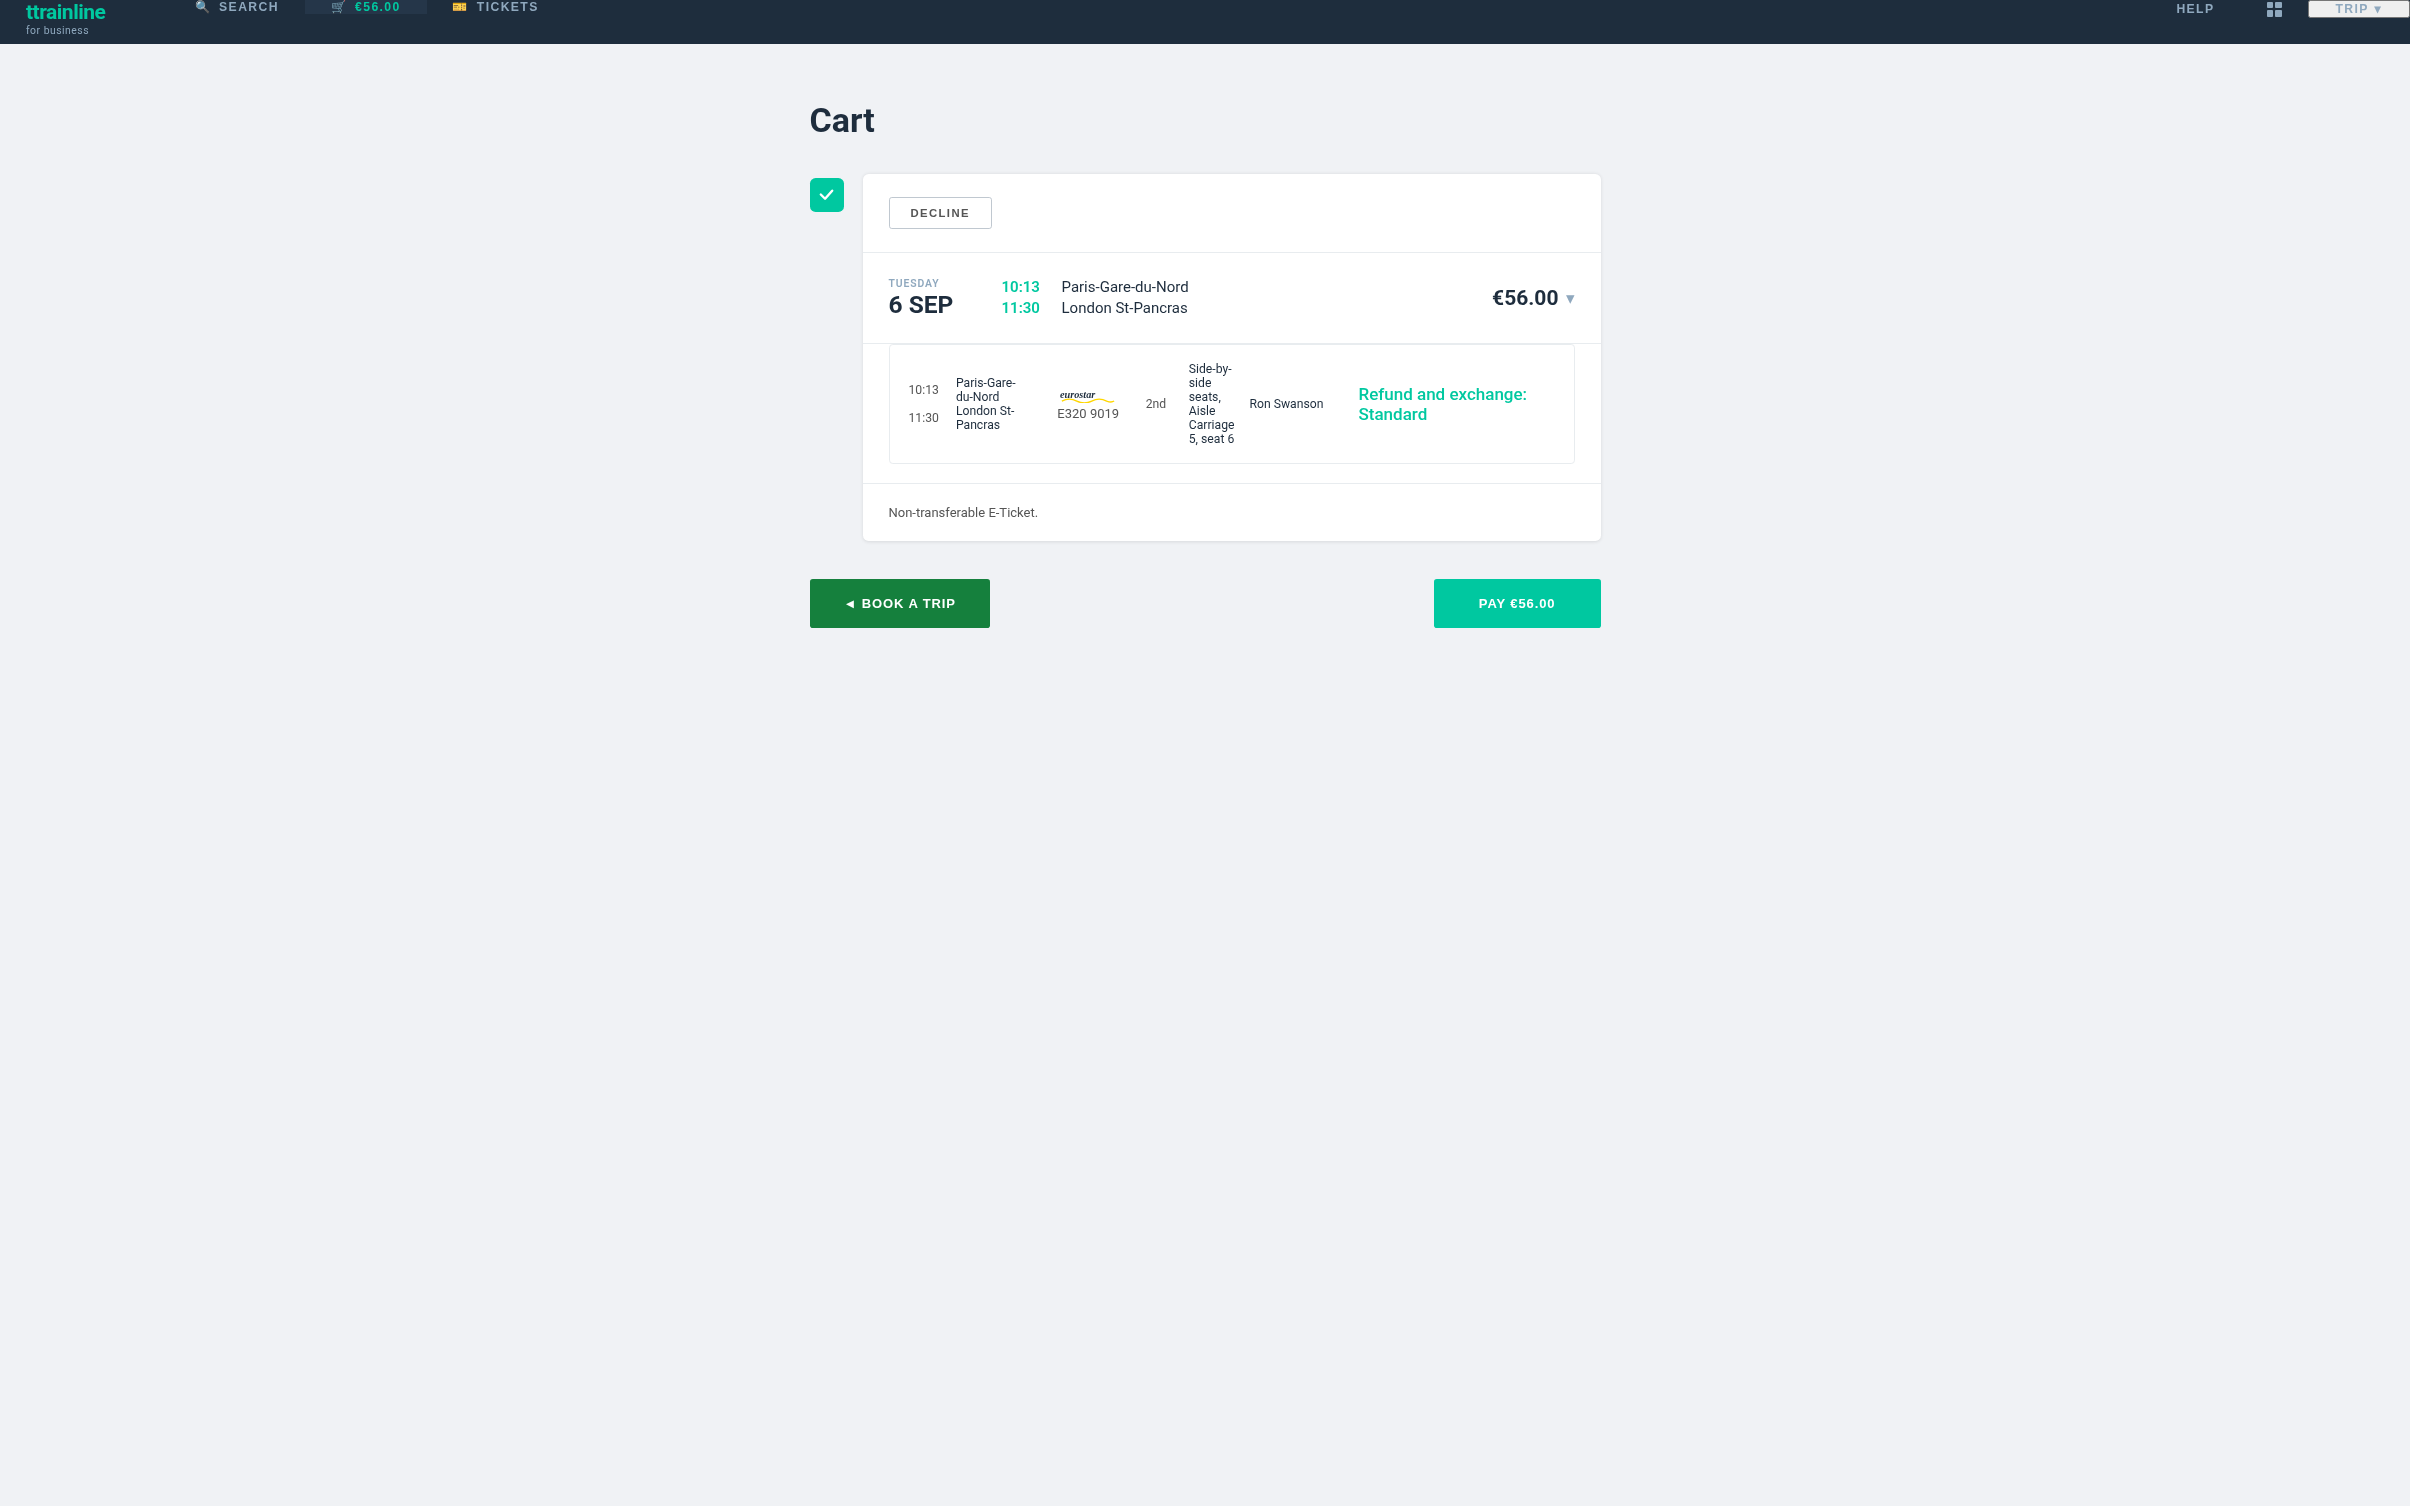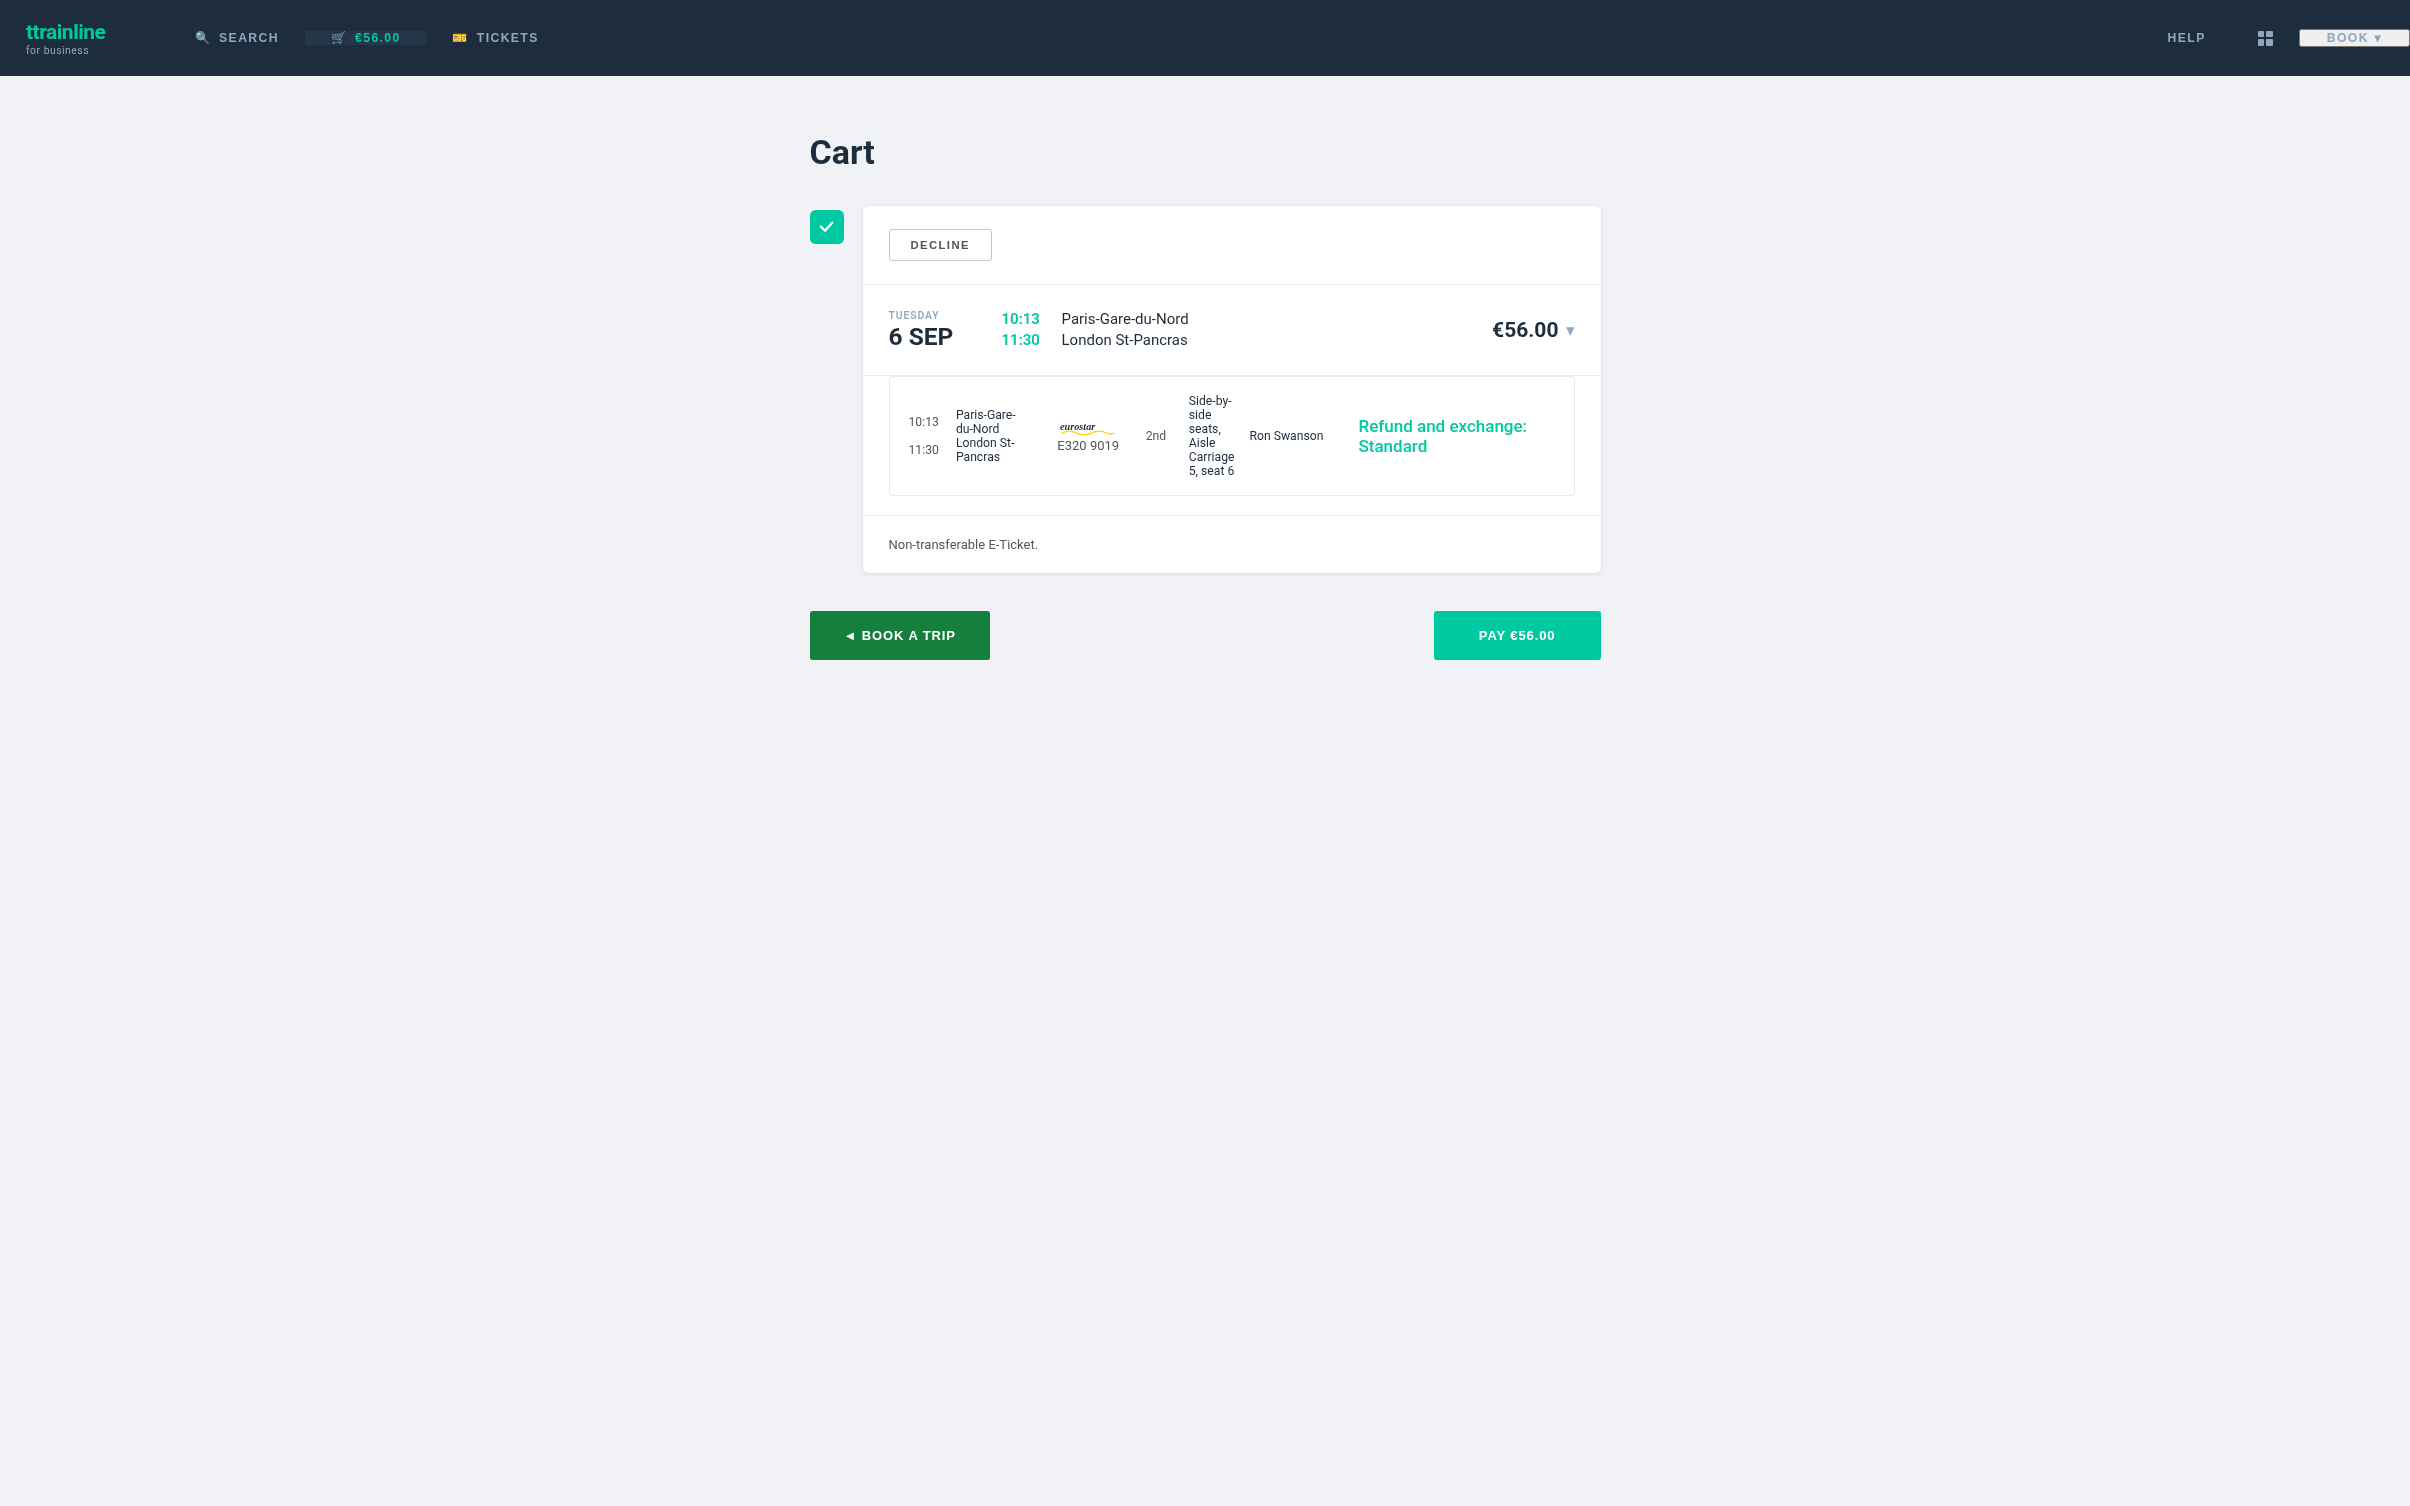--- a/index.html
+++ b/index.html
@@ -2,22 +2,22 @@
 <html style="font-size:15px"><head>
   <meta charset="utf-8">
   <style>
     * { box-sizing: border-box; margin: 0; padding: 0; }
     body { font-family: -apple-system, BlinkMacSystemFont, 'Segoe UI', Roboto, sans-serif; background: #f0f2f5; min-height: 100vh; }
 
     
     .navbar {
       background: #1e2d3d;
       display: flex;
-      align-items: center;
-      height: 76px;
+      align-items: flex-start;
+      height: 44px;
     }
     .nav-logo {
       display: flex;
       flex-direction: column;
       justify-content: center;
       padding: 0 26px;
       color: white;
       min-width: 169px;
     }
     .nav-logo .logo-main {
@@ -344,21 +344,21 @@
     </button>
     <button class="nav-item">
       <div class="nav-grid-icon">
         <span></span>
           <span></span>
           <span></span>
           <span></span>
       </div>
     </button>
     <button class="nav-user">
-      <span>BOOK</span>
+      <span>TRIP</span>
       <span>▾</span>
     </button>
   </div>
 </nav>
 
 <div class="main-content">
   <h1 class="page-title">Cart</h1>
 
   <div class="cart-card-wrapper">
 

